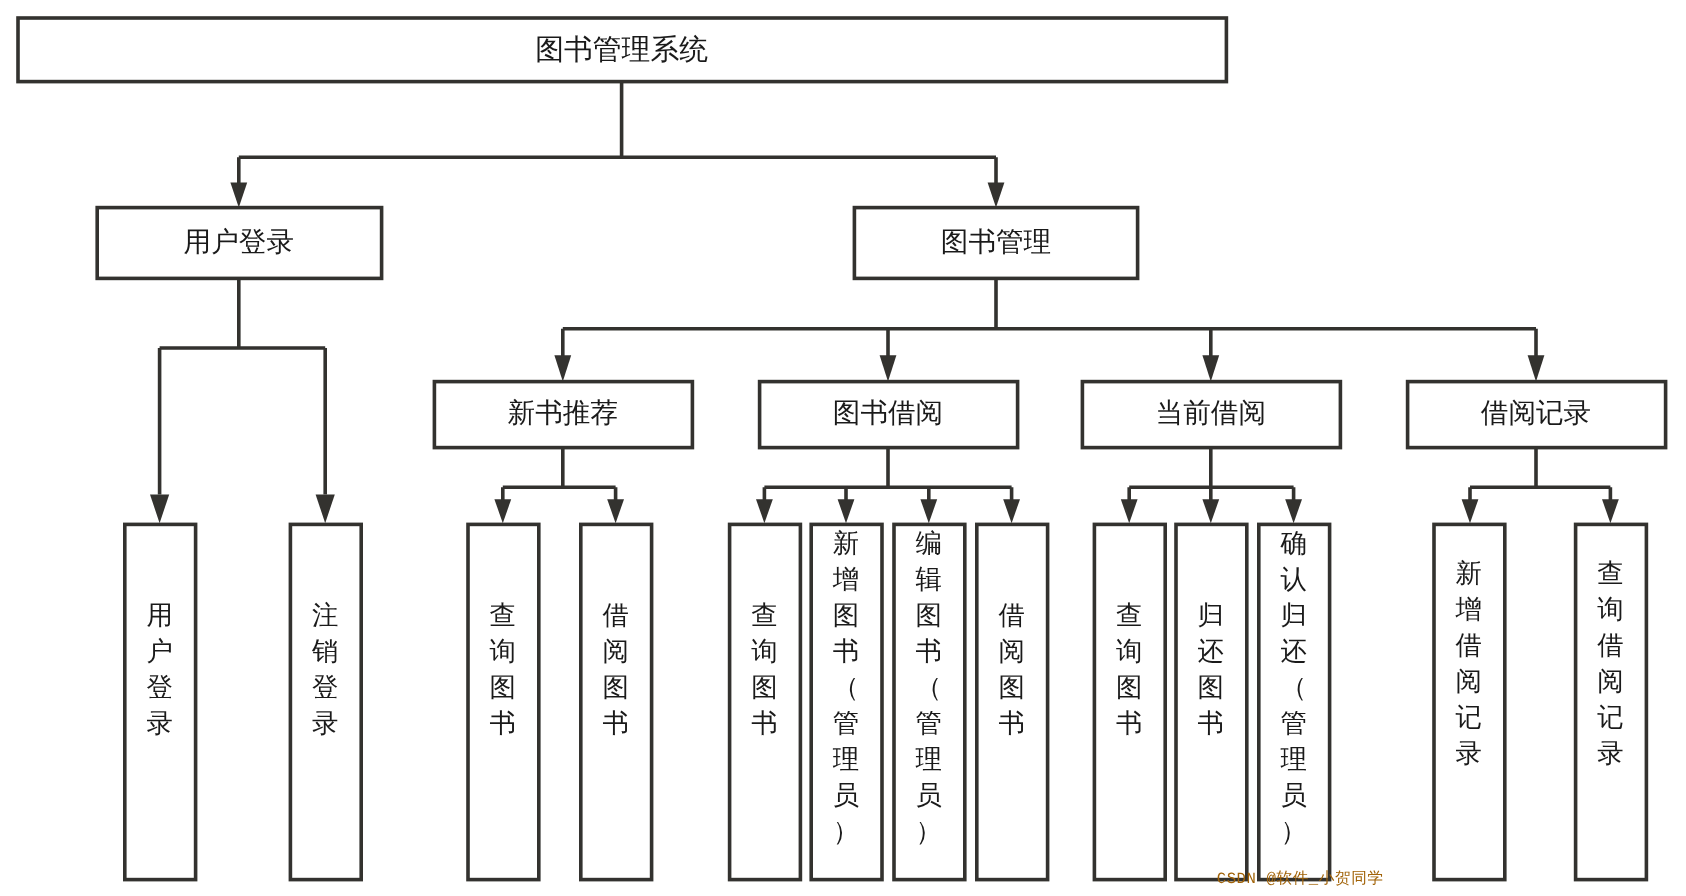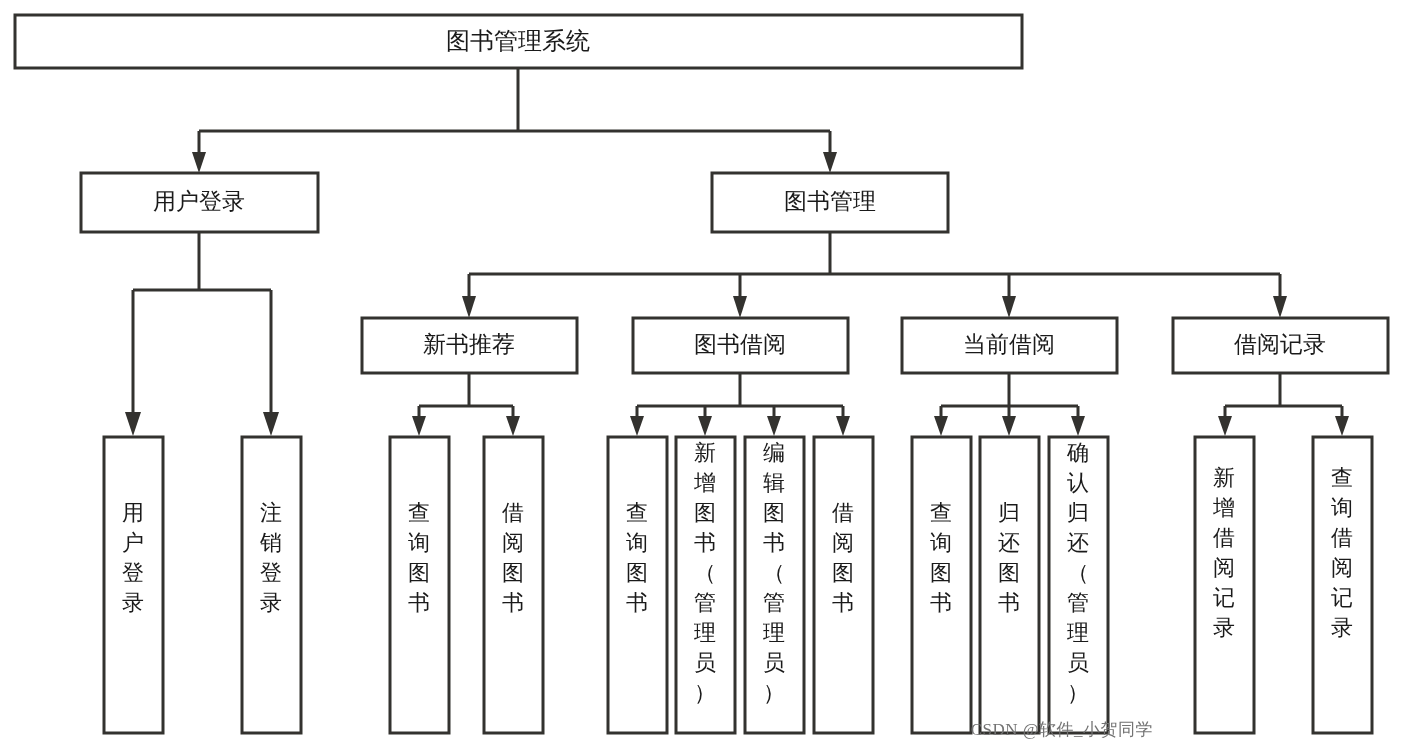--- a/index.html
+++ b/index.html
@@ -58,23 +58,23 @@
   .leaf-label {
     font-family: "Liberation Sans", "DejaVu Sans", sans-serif;
     font-size: 22px;
     fill: #1a1a1a;
     text-anchor: middle;
   }
   .watermark {
     position: absolute;
     right: 14px;
     bottom: 6px;
-    font-family: Liberation Serif, serif;
-    font-size: 17px;
-    color: #737373;
+    font-family: Liberation Mono, monospace;
+    font-size: 13px;
+    color: #a16207;
     letter-spacing: 0.5px;
     white-space: nowrap;
     pointer-events: none;
   }
 </style>
 </head>
 <body>
 
 <div id="diagram-root">
 

